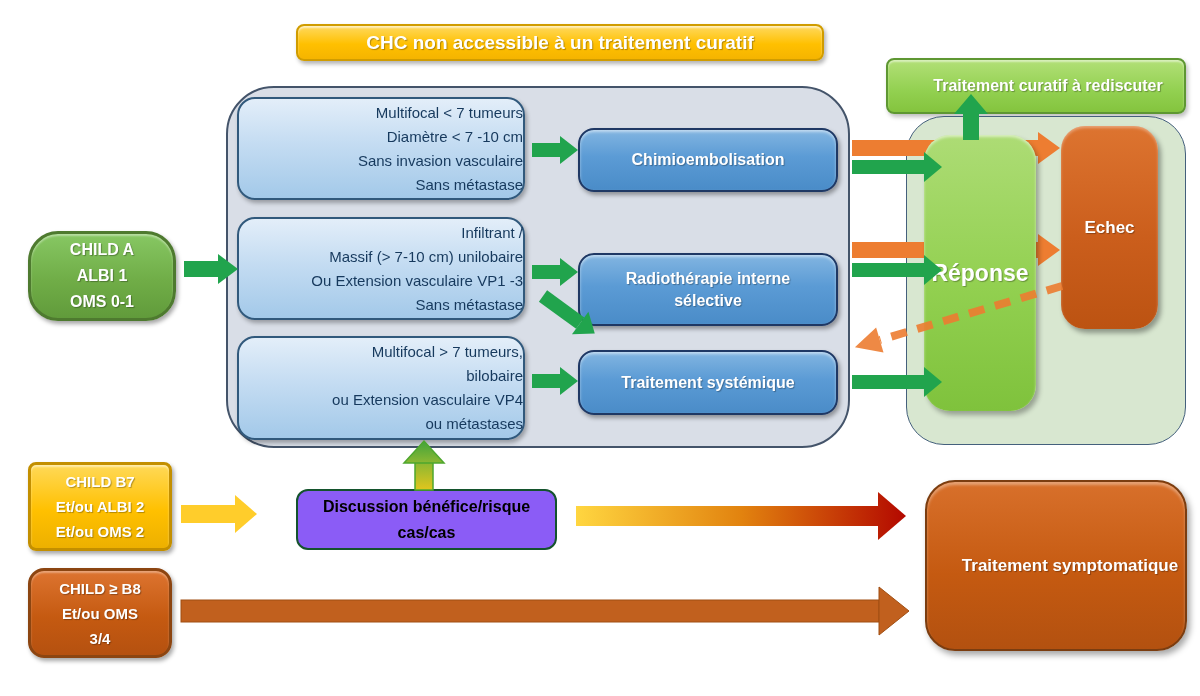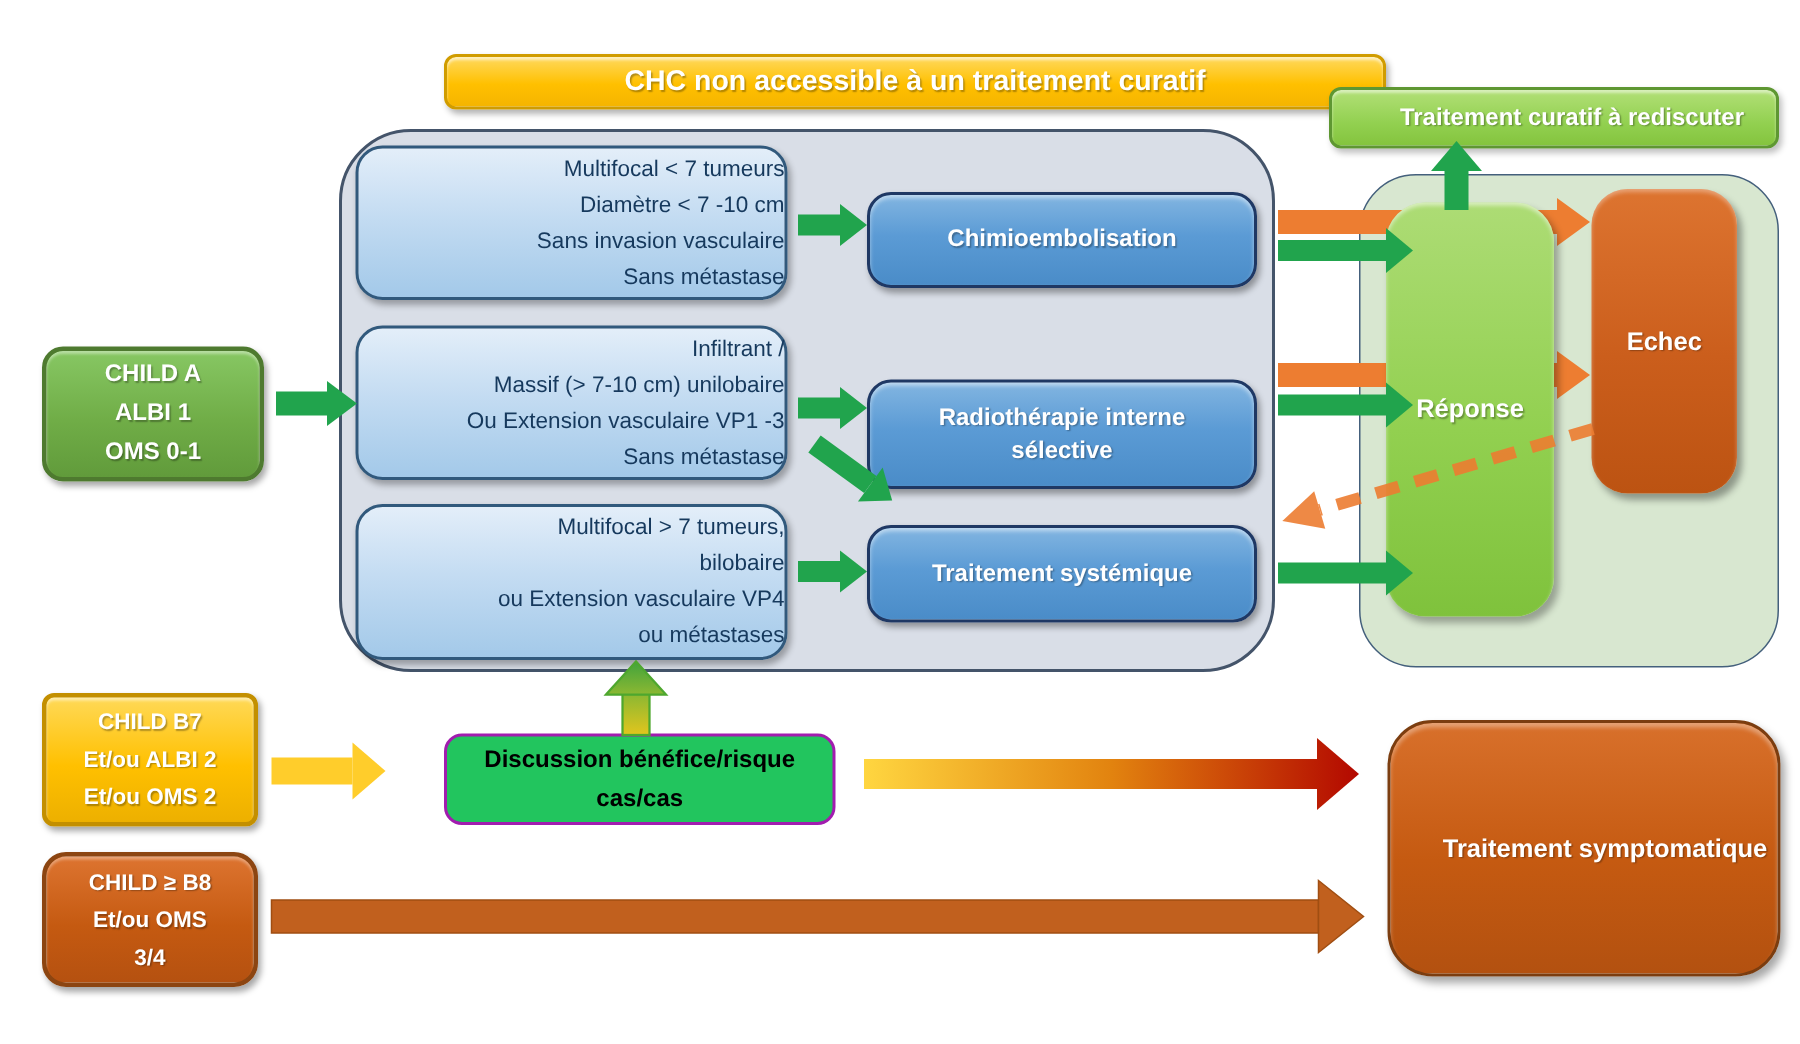--- a/index.html
+++ b/index.html
@@ -9,29 +9,28 @@
     background: #ffffff; overflow: hidden; margin: 0 auto;
   }
   .abs { position: absolute; }
   .box {
     position: absolute; display: flex; flex-direction: column;
     align-items: center; justify-content: center; text-align: center;
   }
   .white-text { color: #ffffff; font-weight: bold; text-shadow: 1px 1px 1px rgba(0,0,0,0.3); }
 
   .title-box {
-    left: 296px; top: 24px; width: 628px; height: 37px;
+    left: 296px; top: 24px; width: 528px; height: 37px;
     background: linear-gradient(#ffd95e, #ffc000 55%, #f5b400);
     border: 2px solid #d09c00; border-radius: 8px;
     box-shadow: 2px 3px 4px rgba(0,0,0,0.3), inset 0 2px 2px rgba(255,255,255,0.6);
     font-size: 19px;
-    margin-top: 12px;
   }
   .curative-box {
-    left: 886px; top: 58px; width: 300px; height: 41px;
+    left: 886px; top: 58px; width: 300px; height: 56px;
     background: linear-gradient(#b2e077, #92d050 60%, #84c43e);
     border: 2px solid #5e9732; border-radius: 8px;
     box-shadow: 2px 3px 4px rgba(0,0,0,0.25), inset 0 2px 2px rgba(255,255,255,0.5);
     font-size: 16px;
     padding-left: 24px;
   }
   .main-panel {
     left: 226px; top: 86px; width: 624px; height: 362px;
     background: #d9dee7; border: 2px solid #44546a; border-radius: 48px;
     z-index: 1;
@@ -62,53 +61,53 @@
     z-index: 3;
   }
   .treat-1 { top: 128px; height: 64px; }
   .treat-2 { top: 237px; height: 73px; margin-top: 16px; }
   .treat-3 { top: 350px; height: 65px; }
   .response-box {
     left: 924px; top: 135px; width: 112px; height: 276px;
     background: linear-gradient(#addc75, #92d050 55%, #7fc23c);
     border-radius: 26px;
     box-shadow: 3px 4px 5px rgba(0,0,0,0.3), inset 0 2px 3px rgba(255,255,255,0.55);
-    font-size: 17px; z-index: 3;
+    font-size: 23px; z-index: 3;
   }
   .echec-box {
     left: 1061px; top: 126px; width: 97px; height: 203px;
     background: linear-gradient(#dd7430, #cb5e1c 55%, #bc5312);
     border-radius: 24px;
     box-shadow: 3px 4px 5px rgba(0,0,0,0.35), inset 0 2px 3px rgba(255,255,255,0.35);
     font-size: 17px; z-index: 3;
   }
   .child-a-box {
     left: 28px; top: 231px; width: 148px; height: 90px;
     background: linear-gradient(#87c763, #70ad47 55%, #619b3b);
-    border: 3px solid #4e7a2f; border-radius: 14px;
+    border: 3px solid #4e7a2f; border-radius: 30px;
     box-shadow: 2px 3px 4px rgba(0,0,0,0.35), inset 0 2px 2px rgba(255,255,255,0.4);
     font-size: 16px; line-height: 26px; z-index: 3;
   }
   .child-b7-box {
     left: 28px; top: 462px; width: 144px; height: 89px;
     background: linear-gradient(#ffd957, #ffc000 55%, #edb000);
     border: 3px solid #c38f00; border-radius: 8px;
     box-shadow: 2px 3px 4px rgba(0,0,0,0.35), inset 0 2px 2px rgba(255,255,255,0.5);
     font-size: 15px; line-height: 25px; z-index: 3;
   }
   .child-b8-box {
     left: 28px; top: 568px; width: 144px; height: 90px;
     background: linear-gradient(#dd7430, #c55a11 55%, #b55110);
     border: 3px solid #8c4511; border-radius: 16px;
     box-shadow: 2px 3px 4px rgba(0,0,0,0.35), inset 0 2px 2px rgba(255,255,255,0.35);
     font-size: 15px; line-height: 25px; z-index: 3;
   }
   .discussion-box {
     left: 296px; top: 489px; width: 261px; height: 61px;
-    background: #22c55e; border: 2px solid #a21caf; border-radius: 12px;
+    background: #8b5cf6; border: 2px solid #14532d; border-radius: 12px;
     color: #000000; font-weight: bold; font-size: 16px; line-height: 26px;
     z-index: 3;
   }
   .symptomatic-box {
     left: 925px; top: 480px; width: 262px; height: 171px;
     background: linear-gradient(#d8702b, #c55a11 55%, #b35110);
     border: 2px solid #7b3d10; border-radius: 30px;
     box-shadow: 3px 4px 6px rgba(0,0,0,0.35), inset 0 3px 3px rgba(255,255,255,0.35);
     font-size: 17px; z-index: 3; padding-left: 28px;
   }

